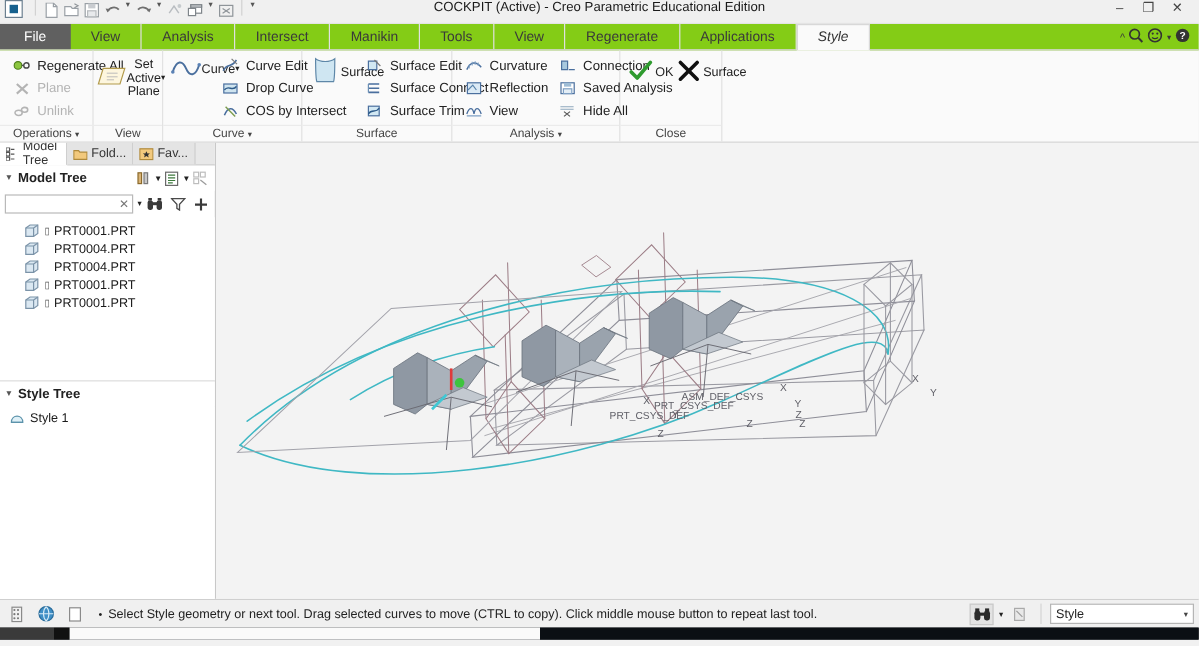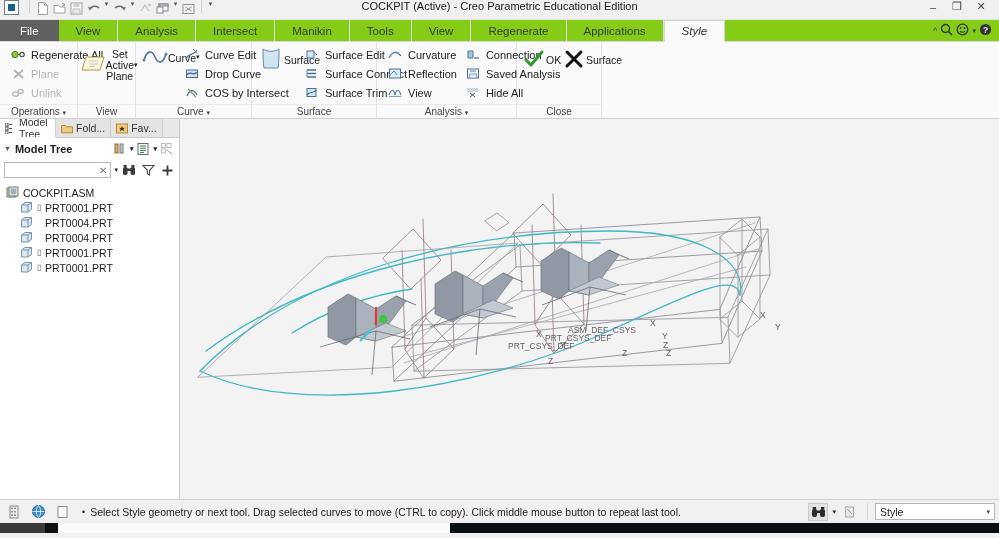--- a/index.html
+++ b/index.html
@@ -564,30 +564,20 @@
           </svg>
         </span>
       <span class="ic">
         <svg width="13" height="13" viewBox="0 0 13 13">
             <path d="M6.5 1.5 v10 M1.5 6.5 h10" stroke="#3a3a3a" stroke-width="1.8"></path>
           </svg>
         </span>
     </div>
 
     <div id="treebody">
-      <div class="trow" style="padding-left:2px">
-        <span class="ic" style="width:13px;height:13px">
-          <svg width="13" height="13" viewBox="0 0 13 13">
-              <rect x="1" y="2" width="9" height="9" fill="#cfcfc2" stroke="#6f7f6f"></rect>
-              <rect x="3" y="1" width="9" height="9" fill="#e8eae2" stroke="#6f7f6f"></rect>
-              <rect x="4.6" y="2.5" width="5.8" height="5.8" fill="#9fb0bf"></rect>
-            </svg>
-          </span>
-        <span>COCKPIT.ASM</span>
-      </div>
       <div class="trow" style="padding-left:16px">
         <span class="ic" style="width:13px;height:13px">
           <svg width="13" height="13" viewBox="0 0 13 13">
               <path d="M1.5 4 L5 1.5 L11.5 1.5 L11.5 8.5 L8 11 L1.5 11 Z" fill="#dbe8f2" stroke="#7b93a8"></path>
               <path d="M1.5 4 L8 4 L8 11 M8 4 L11.5 1.5" fill="none" stroke="#7b93a8"></path>
             </svg>
           </span>
         <span class="pre">▯</span>
         <span>PRT0001.PRT</span>
       </div>
@@ -626,20 +616,37 @@
           <svg width="13" height="13" viewBox="0 0 13 13">
               <path d="M1.5 4 L5 1.5 L11.5 1.5 L11.5 8.5 L8 11 L1.5 11 Z" fill="#dbe8f2" stroke="#7b93a8"></path>
               <path d="M1.5 4 L8 4 L8 11 M8 4 L11.5 1.5" fill="none" stroke="#7b93a8"></path>
             </svg>
           </span>
         <span class="pre">▯</span>
         <span>PRT0001.PRT</span>
       </div>
     </div>
 
+    <div id="styletree-sec">
+      <div class="panelhdr">
+        <span class="tri">▼</span>
+        <span>Style Tree</span>
+      </div>
+      <div id="styletree-body">
+        <div class="trow" style="padding-left:4px">
+          <span class="ic" style="width:13px;height:13px">
+            <svg width="13" height="13" viewBox="0 0 13 13">
+                <path d="M1.5 10 C1.5 3, 11 3, 11 10 Z" fill="#dff0f7" stroke="#5c93ab"></path>
+                <path d="M1.5 10 h9.5" stroke="#5c93ab"></path>
+              </svg>
+            </span>
+          <span>Style 1</span>
+        </div>
+      </div>
+    </div>
   </div>
 
   <div id="graphics">
 
     <div id="gfxtoolbar">
       <div class="tbin">
         <span class="gbtn">
           <svg width="15" height="14" viewBox="0 0 15 14">
               <rect x="1.5" y="1.5" width="9.5" height="9.5" fill="#fff" stroke="#7b93a8"></rect>
               <path d="M3.5 3.5h2 M3.5 3.5v2 M9 3.5h-2 M9 3.5v2 M3.5 9h2 M3.5 9v-2 M9 9h-2 M9 9v-2" stroke="#41728f"></path>

